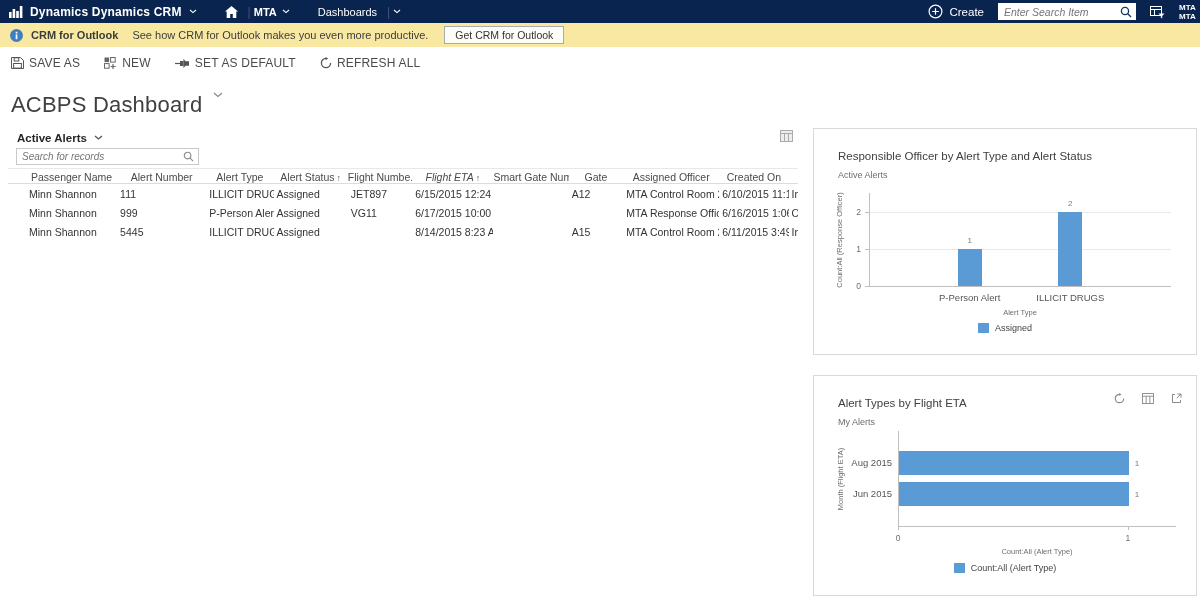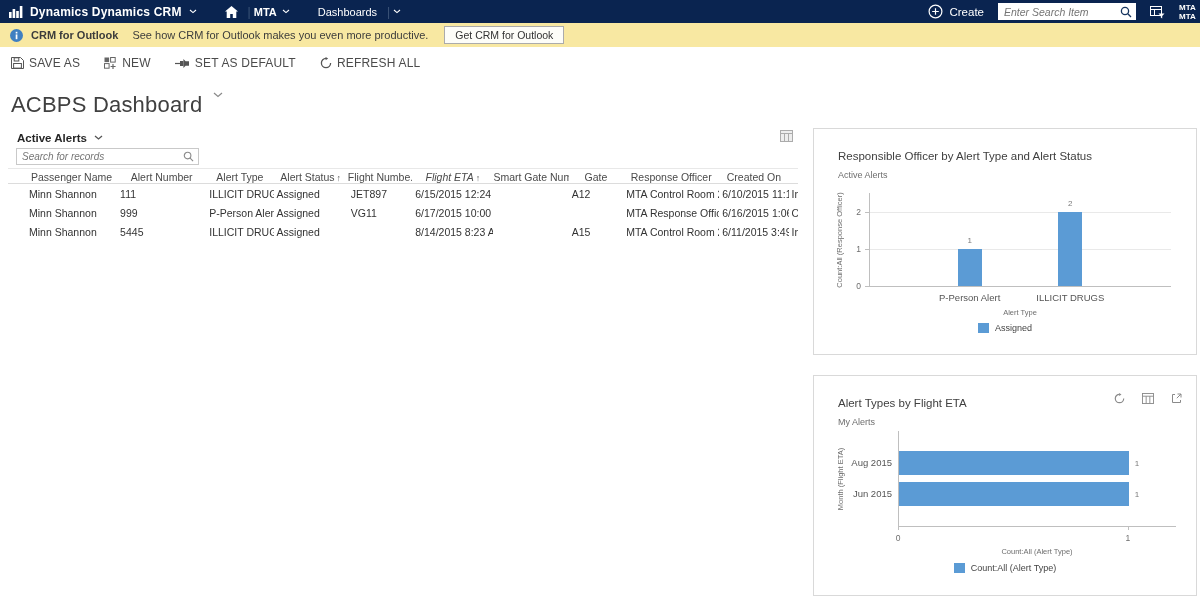--- a/index.html
+++ b/index.html
@@ -260,21 +260,21 @@
   <div class="alerts-table" id="alerts-table">
       <div class="trow thead" style="padding-left: 18px;">
         <div class="th" style="width: 92px;"><span>Passenger Name</span></div>
         <div class="th" style="width: 90px;"><span>Alert Number</span></div>
         <div class="th" style="width: 68px;"><span>Alert Type</span></div>
         <div class="th" style="width: 75px;"><span>Alert Status</span><span class="sort">↑</span></div>
         <div class="th" style="width: 65px;"><span>Flight Numbe...</span></div>
         <div class="th" style="width: 82px; font-style: italic;"><span>Flight ETA</span><span class="sort">↑</span></div>
         <div class="th" style="width: 76px;"><span>Smart Gate Number</span></div>
         <div class="th" style="width: 55px;"><span>Gate</span></div>
-        <div class="th" style="width: 97px;"><span>Response Officer</span></div>
+        <div class="th" style="width: 97px;"><span>Assigned Officer</span></div>
         <div class="th" style="width: 70px;"><span>Created On</span></div>
         <div class="th" style="width: 60px;"></div>
       </div>
       <div class="trow tr" style="padding-left: 18px;">
         <div class="td" style="width: 92px;">Minn Shannon</div>
         <div class="td" style="width: 90px;">111</div>
         <div class="td" style="width: 68px;">ILLICIT DRUGS</div>
         <div class="td" style="width: 75px;">Assigned</div>
         <div class="td" style="width: 65px;">JET897</div>
         <div class="td" style="width: 82px;">6/15/2015 12:24 PM</div>

